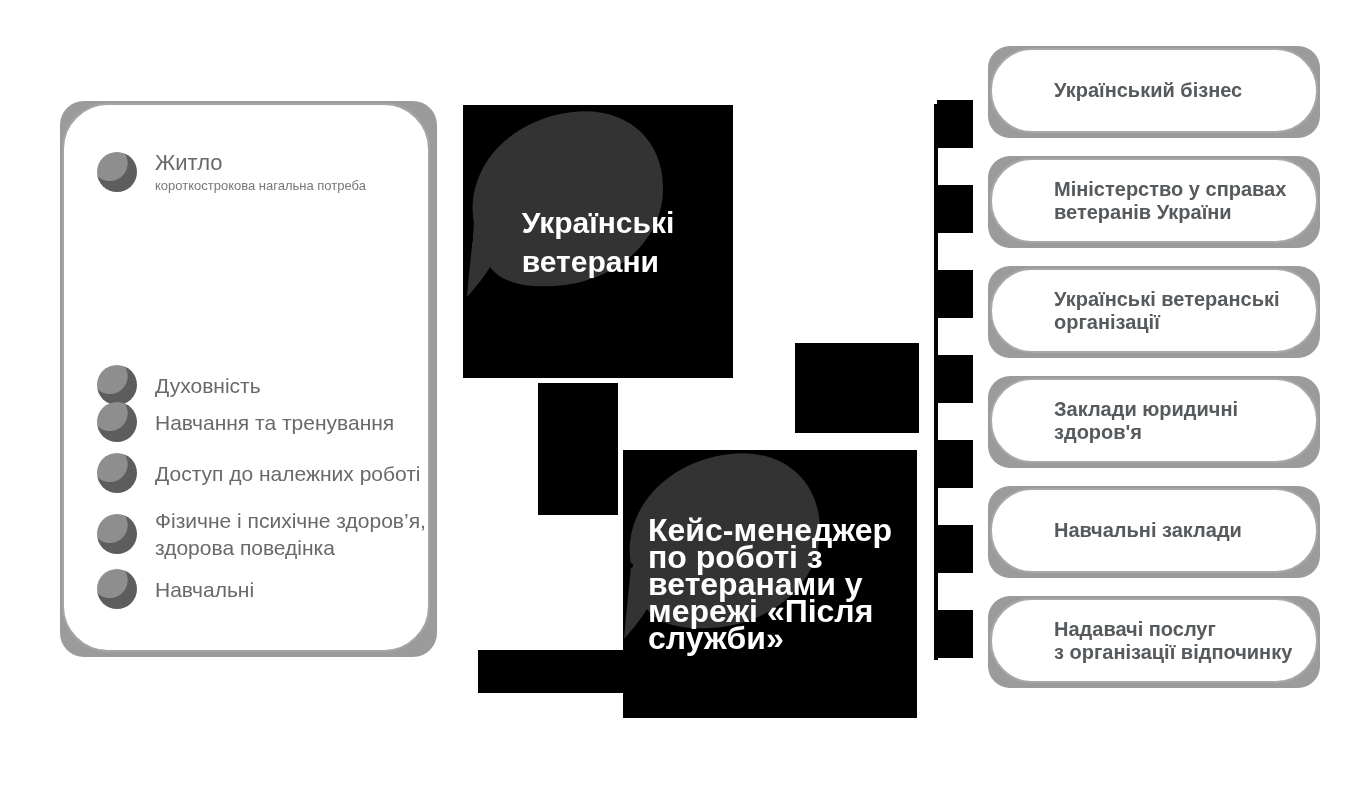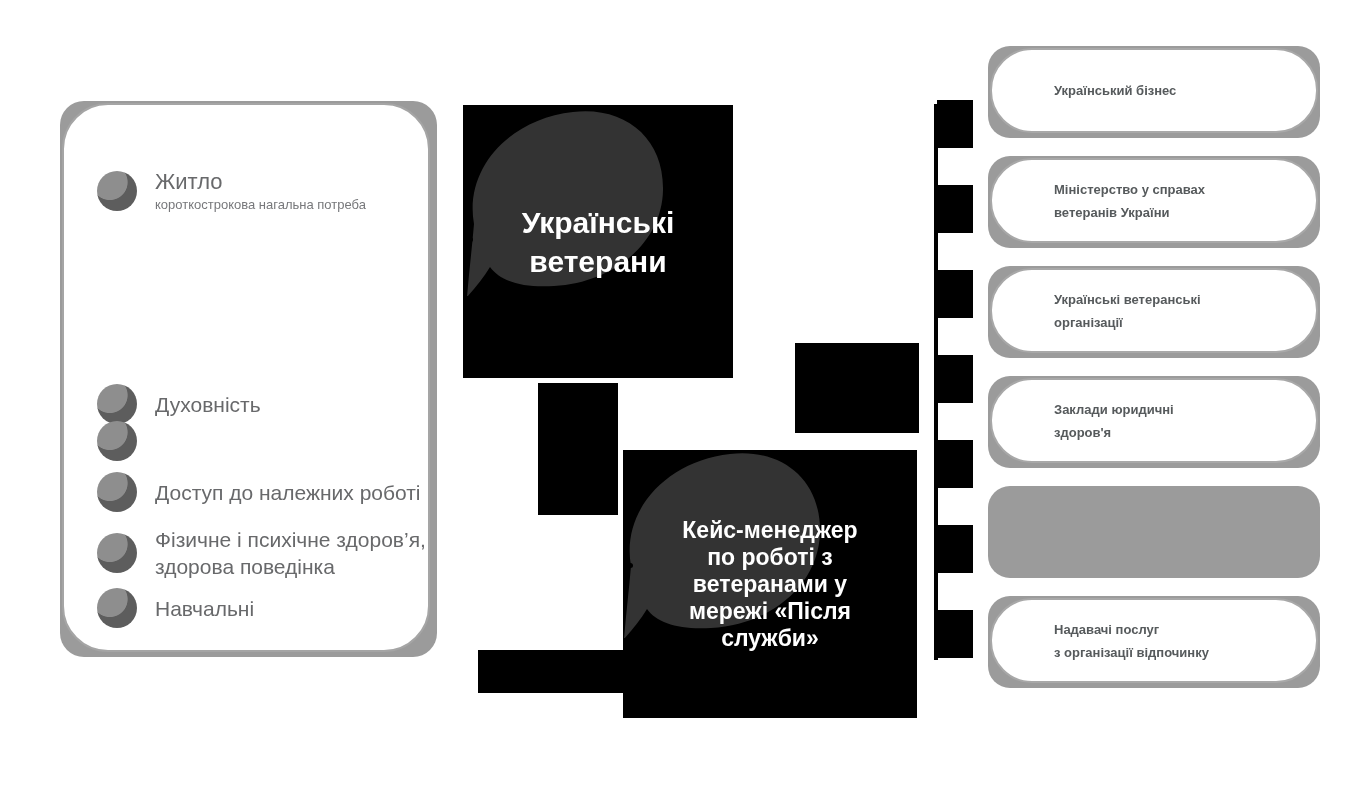--- a/index.html
+++ b/index.html
@@ -4,21 +4,21 @@
 <style>
   html,body{margin:0;padding:0;background:#ffffff;width:1372px;height:800px;overflow:hidden;
     font-family:"Liberation Sans","DejaVu Sans",sans-serif;}
   .stage{position:relative;width:1372px;height:800px;}
 
   
   .panel-back{position:absolute;left:60px;top:101px;width:377px;height:556px;
     background:#9b9b9b;border-radius:24px;}
   .panel{position:absolute;left:62px;top:103px;width:368px;height:549px;
     background:#ffffff;border:2px solid #a5a5a5;border-radius:46px;box-sizing:border-box;}
-  .p-item{position:absolute;left:33px;display:flex;align-items:center;gap:18px;margin-top:19px;}
+  .p-item{position:absolute;left:33px;display:flex;align-items:center;gap:18px;}
   .sphere{width:40px;height:40px;border-radius:50%;flex:none;
     background:radial-gradient(circle at 32% 28%, #8e8e8e 0 44%, #5d5d5d 46%);}
   .p-text{font-size:21px;line-height:27px;color:#68696b;white-space:pre-line;}
   .p-sub{font-size:13px;line-height:18px;color:#77787b;white-space:pre-line;}
 
   
   .blk{position:absolute;background:#000000;}
   #r1{left:463px;top:105px;width:270px;height:273px;}
   #r2{left:538px;top:383px;width:80px;height:132px;}
   #r3{left:795px;top:343px;width:124px;height:90px;}
@@ -28,34 +28,34 @@
   
   .leaf{position:absolute;width:210px;height:190px;}
   #leaf1{left:460px;top:106px;}
   #leaf2{left:617px;top:448px;}
   .leaf-dot{position:absolute;width:5px;height:5px;border-radius:50%;background:#000;}
   #dot1{left:468px;top:237px;}
   #dot2{left:628px;top:563px;}
 
   
   .node-label{position:absolute;display:flex;align-items:center;justify-content:center;
-    color:#ffffff;font-weight:bold;text-align:center;white-space:pre-line;}
+    color:#ffffff;font-weight:bold;white-space:pre-line;}
   #label1{left:463px;top:105px;width:270px;height:273px;font-size:30px;line-height:39px;}
-  #label2{left:623px;top:450px;width:294px;height:268px;font-size:23px;line-height:27px;}
+  #label2{left:623px;top:450px;width:294px;height:268px;font-size:32px;line-height:27px;}
 
   
   .conn-line{position:absolute;left:934px;top:104px;width:4px;height:556px;background:#000;}
   .dash{position:absolute;left:937px;width:36px;height:48px;background:#000;}
 
   
   .box-back{position:absolute;left:988px;width:332px;height:92px;background:#9b9b9b;border-radius:22px;}
   .box{position:absolute;left:990px;width:328px;height:85px;background:#ffffff;
     border:2px solid #a8a8a8;border-radius:42px;box-sizing:border-box;
     display:flex;align-items:center;}
-  .box-label{margin-left:62px;font-size:13px;line-height:23px;font-weight:bold;
+  .box-label{margin-left:62px;font-size:20px;line-height:23px;font-weight:bold;
     color:#565a5c;white-space:pre-line;}
 </style>
 </head>
 <body>
 
 <div class="stage">
 
   <div class="panel-back"></div>
   <div class="panel">
     <div class="p-item" style="top:44px">
@@ -64,20 +64,21 @@
         <span class="p-text" style="font-size:22px">Житло</span><br>
         <span class="p-sub">короткострокова нагальна потреба</span>
       </span>
     </div>
     <div class="p-item" style="top:260px">
       <span class="sphere"></span>
       <span class="p-text">Духовність</span>
     </div>
     <div class="p-item" style="top:297px">
       <span class="sphere"></span>
+      <span class="p-text">Навчання та тренування</span>
     </div>
     <div class="p-item" style="top:348px">
       <span class="sphere"></span>
       <span class="p-text">Доступ до належних роботі</span>
     </div>
     <div class="p-item" style="top:402px">
       <span class="sphere"></span>
       <span class="p-text">Фізичне і психічне здоров’я,
 здорова поведінка</span>
     </div>
@@ -138,20 +139,23 @@
 організації</span>
   </div>
 
   <div class="box-back" style="top:376px"></div>
   <div class="box" style="top:378px">
     <span class="box-label">Заклади юридичні
 здоров'я</span>
   </div>
 
   <div class="box-back" style="top:486px"></div>
+  <div class="box" style="top:488px">
+    <span class="box-label">Навчальні заклади</span>
+  </div>
 
   <div class="box-back" style="top:596px"></div>
   <div class="box" style="top:598px">
     <span class="box-label">Надавачі послуг
 з організації відпочинку</span>
   </div>
 
 </div>
 
 </body></html>

